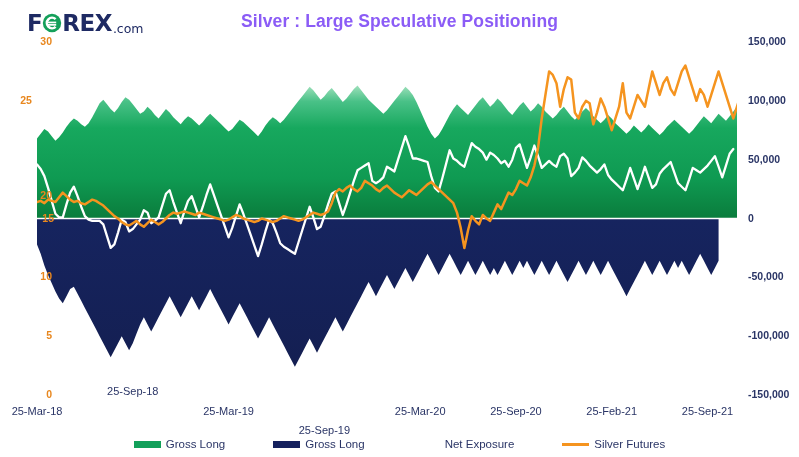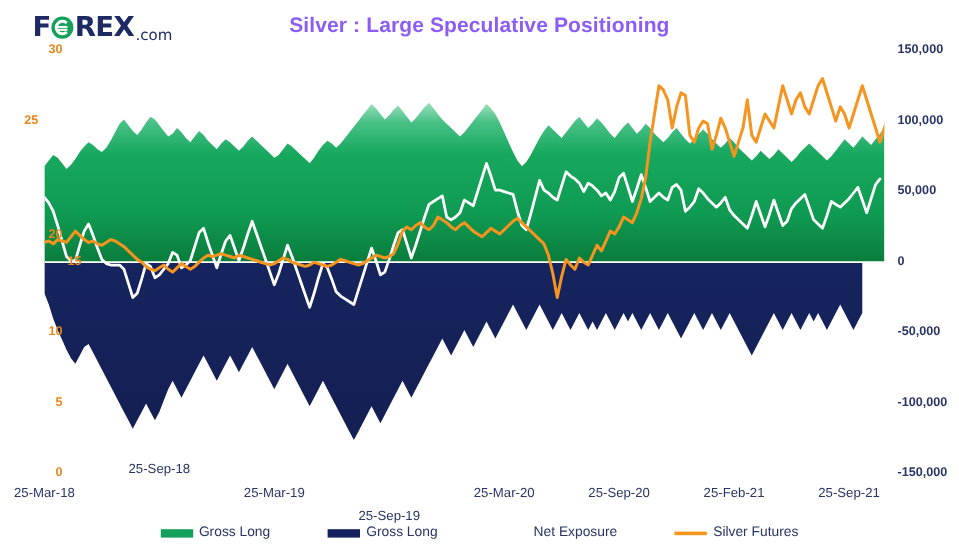--- a/index.html
+++ b/index.html
@@ -186,21 +186,21 @@
         <path id="line-net" fill="none" stroke="#ffffff" stroke-width="2.3" stroke-linejoin="round" stroke-linecap="round" d="M37.00,164.37 L40.68,169.08 L44.37,176.14 L48.05,187.91 L51.74,200.85 L55.42,213.79 L59.11,217.32 L62.79,217.32 L66.47,204.38 L70.16,192.61 L73.84,186.73 L77.53,196.14 L81.21,206.73 L84.89,216.15 L88.58,219.68 L92.26,220.85 L95.95,220.85 L99.63,220.85 L103.32,224.38 L107.00,236.15 L110.68,247.92 L114.37,244.39 L118.05,232.62 L121.74,219.68 L125.42,222.03 L129.11,231.44 L132.79,229.09 L136.47,224.38 L140.16,219.68 L143.84,210.26 L147.53,212.62 L151.21,223.21 L154.89,220.85 L158.58,217.32 L162.26,205.56 L165.95,193.79 L169.63,190.26 L173.32,202.03 L177.00,212.62 L180.68,223.21 L184.37,211.44 L188.05,200.85 L191.74,196.14 L195.42,206.73 L199.11,217.32 L202.79,206.73 L206.47,194.97 L210.16,184.38 L213.84,194.97 L217.53,205.56 L221.21,216.15 L224.89,226.74 L228.58,237.33 L232.26,227.91 L235.95,216.15 L239.63,204.38 L243.32,213.79 L247.00,224.38 L250.68,234.97 L254.37,245.56 L258.05,256.15 L261.74,244.39 L265.42,231.44 L269.11,219.68 L272.79,223.21 L276.47,232.62 L280.16,243.21 L283.84,246.74 L287.53,249.09 L291.21,251.45 L294.89,253.80 L298.58,242.03 L302.26,230.27 L305.95,218.50 L309.63,206.73 L313.32,217.32 L317.00,229.09 L320.68,226.74 L324.37,216.15 L328.05,204.38 L331.74,193.79 L335.42,191.44 L339.11,203.20 L342.79,214.97 L346.47,204.38 L350.16,192.61 L353.84,180.85 L357.53,170.26 L361.21,167.90 L364.89,165.55 L368.58,163.20 L372.26,180.85 L375.95,183.20 L379.63,180.85 L383.32,177.32 L387.00,166.73 L390.68,169.08 L394.37,171.43 L398.05,159.67 L401.74,147.90 L405.42,136.13 L409.11,146.72 L412.79,158.49 L416.47,158.49 L420.16,159.67 L423.84,160.84 L427.53,162.02 L431.21,176.14 L434.89,187.91 L438.58,191.44 L442.26,178.49 L445.95,164.37 L449.63,150.25 L453.32,158.49 L457.00,160.84 L460.68,164.37 L464.37,166.73 L468.05,154.96 L471.74,143.19 L475.42,146.72 L479.11,149.08 L482.79,152.61 L486.47,159.67 L490.16,152.61 L493.84,154.96 L497.53,158.49 L501.21,163.20 L504.89,160.84 L508.58,166.73 L512.26,159.67 L515.95,147.90 L519.63,144.37 L523.32,156.14 L527.00,167.90 L530.68,157.31 L534.37,145.55 L538.05,156.14 L541.74,167.90 L545.42,164.37 L549.11,160.84 L552.79,164.37 L556.47,166.73 L560.16,156.14 L563.84,153.78 L567.53,158.49 L571.21,176.14 L574.89,172.61 L578.58,167.90 L582.26,157.31 L585.95,160.84 L589.63,165.55 L593.32,169.08 L597.00,172.61 L600.68,169.08 L604.37,164.37 L608.05,174.96 L611.74,179.67 L615.42,183.20 L619.11,186.73 L622.79,190.26 L626.47,179.67 L630.16,167.90 L633.84,178.49 L637.53,189.08 L641.21,178.49 L644.89,166.73 L648.58,177.32 L652.26,187.91 L655.95,184.38 L659.63,173.79 L663.32,169.08 L667.00,165.55 L670.68,162.02 L674.37,172.61 L678.05,183.20 L681.74,186.73 L685.42,190.26 L689.11,179.67 L692.79,167.90 L696.47,170.26 L700.16,172.61 L703.84,169.08 L707.53,165.55 L711.21,160.84 L714.89,156.14 L718.58,166.73 L722.26,177.32 L725.95,165.55 L729.63,153.78 L733.32,149.08"></path>
         <path id="line-silver" fill="none" stroke="#f5941f" stroke-width="2.5" stroke-linejoin="round" stroke-linecap="round" d="M37.00,202.03 L40.68,200.85 L44.37,203.20 L48.05,199.67 L51.74,200.85 L55.42,202.03 L59.11,197.32 L62.79,192.61 L66.47,196.14 L70.16,199.67 L73.84,202.03 L77.53,200.85 L81.21,203.20 L84.89,204.38 L88.58,202.03 L92.26,199.67 L95.95,200.85 L99.63,203.20 L103.32,205.56 L107.00,209.09 L110.68,212.62 L114.37,216.15 L118.05,218.50 L121.74,222.03 L125.42,224.38 L129.11,225.56 L132.79,223.21 L136.47,220.85 L140.16,224.38 L143.84,226.74 L147.53,223.21 L151.21,219.68 L154.89,222.03 L158.58,224.38 L162.26,222.03 L165.95,218.50 L169.63,214.97 L173.32,212.62 L177.00,213.79 L180.68,212.62 L184.37,211.44 L188.05,212.62 L191.74,213.79 L195.42,214.97 L199.11,212.62 L202.79,213.79 L206.47,214.97 L210.16,216.15 L213.84,217.32 L217.53,218.50 L221.21,219.68 L224.89,220.85 L228.58,219.68 L232.26,217.32 L235.95,214.97 L239.63,216.15 L243.32,218.50 L247.00,219.68 L250.68,220.85 L254.37,222.03 L258.05,220.85 L261.74,218.50 L265.42,219.68 L269.11,220.85 L272.79,222.03 L276.47,220.85 L280.16,218.50 L283.84,216.15 L287.53,217.32 L291.21,218.50 L294.89,219.68 L298.58,220.85 L302.26,219.68 L305.95,217.32 L309.63,214.97 L313.32,212.62 L317.00,213.79 L320.68,214.97 L324.37,213.79 L328.05,211.44 L331.74,203.20 L335.42,192.61 L339.11,189.08 L342.79,191.44 L346.47,187.91 L350.16,185.55 L353.84,189.08 L357.53,191.44 L361.21,187.91 L364.89,180.85 L368.58,183.20 L372.26,185.55 L375.95,189.08 L379.63,191.44 L383.32,187.91 L387.00,185.55 L390.68,189.08 L394.37,192.61 L398.05,194.97 L401.74,197.32 L405.42,193.79 L409.11,190.26 L412.79,192.61 L416.47,194.97 L420.16,191.44 L423.84,187.91 L427.53,184.38 L431.21,182.02 L434.89,185.55 L438.58,189.08 L442.26,192.61 L445.95,196.14 L449.63,199.67 L453.32,203.20 L457.00,212.62 L460.68,227.91 L464.37,247.92 L468.05,230.27 L471.74,216.15 L475.42,220.85 L479.11,224.38 L482.79,214.97 L486.47,218.50 L490.16,220.85 L493.84,212.62 L497.53,204.38 L501.21,209.09 L504.89,200.85 L508.58,192.61 L512.26,194.97 L515.95,189.08 L519.63,180.85 L523.32,183.20 L527.00,185.55 L530.68,177.32 L534.37,165.55 L538.05,147.90 L541.74,118.48 L545.42,94.95 L549.11,71.42 L552.79,74.95 L556.47,83.18 L560.16,106.72 L563.84,89.07 L567.53,77.30 L571.21,79.65 L574.89,112.60 L578.58,118.48 L582.26,106.72 L585.95,100.83 L589.63,103.19 L593.32,124.37 L597.00,112.60 L600.68,98.48 L604.37,106.72 L608.05,118.48 L611.74,130.25 L615.42,118.48 L619.11,106.72 L622.79,83.18 L626.47,112.60 L630.16,118.48 L633.84,106.72 L637.53,94.95 L641.21,100.83 L644.89,106.72 L648.58,89.07 L652.26,71.42 L655.95,83.18 L659.63,94.95 L663.32,83.18 L667.00,77.30 L670.68,89.07 L674.37,94.95 L678.05,83.18 L681.74,71.42 L685.42,65.53 L689.11,77.30 L692.79,89.07 L696.47,100.83 L700.16,89.07 L703.84,94.95 L707.53,106.72 L711.21,94.95 L714.89,83.18 L718.58,71.42 L722.26,83.18 L725.95,94.95 L729.63,106.72 L733.32,118.48 L737.00,106.72 L740.68,94.95 L744.37,106.72 L748.05,118.48 L751.74,130.25 L755.42,118.48 L759.11,106.72 L762.79,118.48 L766.47,130.25 L770.16,118.48 L773.84,106.72 L777.53,118.48 L781.21,130.25 L784.89,112.60 L788.58,100.83 L792.26,112.60 L795.95,124.37 L799.63,136.13 L803.32,118.48 L807.00,106.72 L810.68,118.48 L814.37,130.25 L818.05,118.48 L821.74,106.72 L825.42,89.07"></path>
       </g>
     </svg>
   </div>
 
   <div id="y-left-ticks">
       <div class="axis-label y-left-label" style="left: 0px; top: 388px;">0</div>
       <div class="axis-label y-left-label" style="left: 0px; top: 329.167px;">5</div>
       <div class="axis-label y-left-label" style="left: 0px; top: 270.333px;">10</div>
-      <div class="axis-label y-left-label" style="left: 16px; top: 211.5px;">15</div>
+      <div class="axis-label y-left-label" style="left: 2px; top: 211.5px;">15</div>
       <div class="axis-label y-left-label" style="left: 0px; top: 144px; margin-top: 45px;">20</div>
       <div class="axis-label y-left-label" style="left: 0px; top: 93.8333px; text-align: center;">25</div>
       <div class="axis-label y-left-label" style="left: 0px; top: 35px;">30</div>
     </div>
 
   <div id="y-right-ticks">
       <div class="axis-label y-right-label" style="left: 748px; top: 388px;">-150,000</div>
       <div class="axis-label y-right-label" style="left: 748px; top: 329.167px;">-100,000</div>
       <div class="axis-label y-right-label" style="left: 748px; top: 270.333px;">-50,000</div>
       <div class="axis-label y-right-label" style="left: 748px; top: 211.5px;">0</div>

